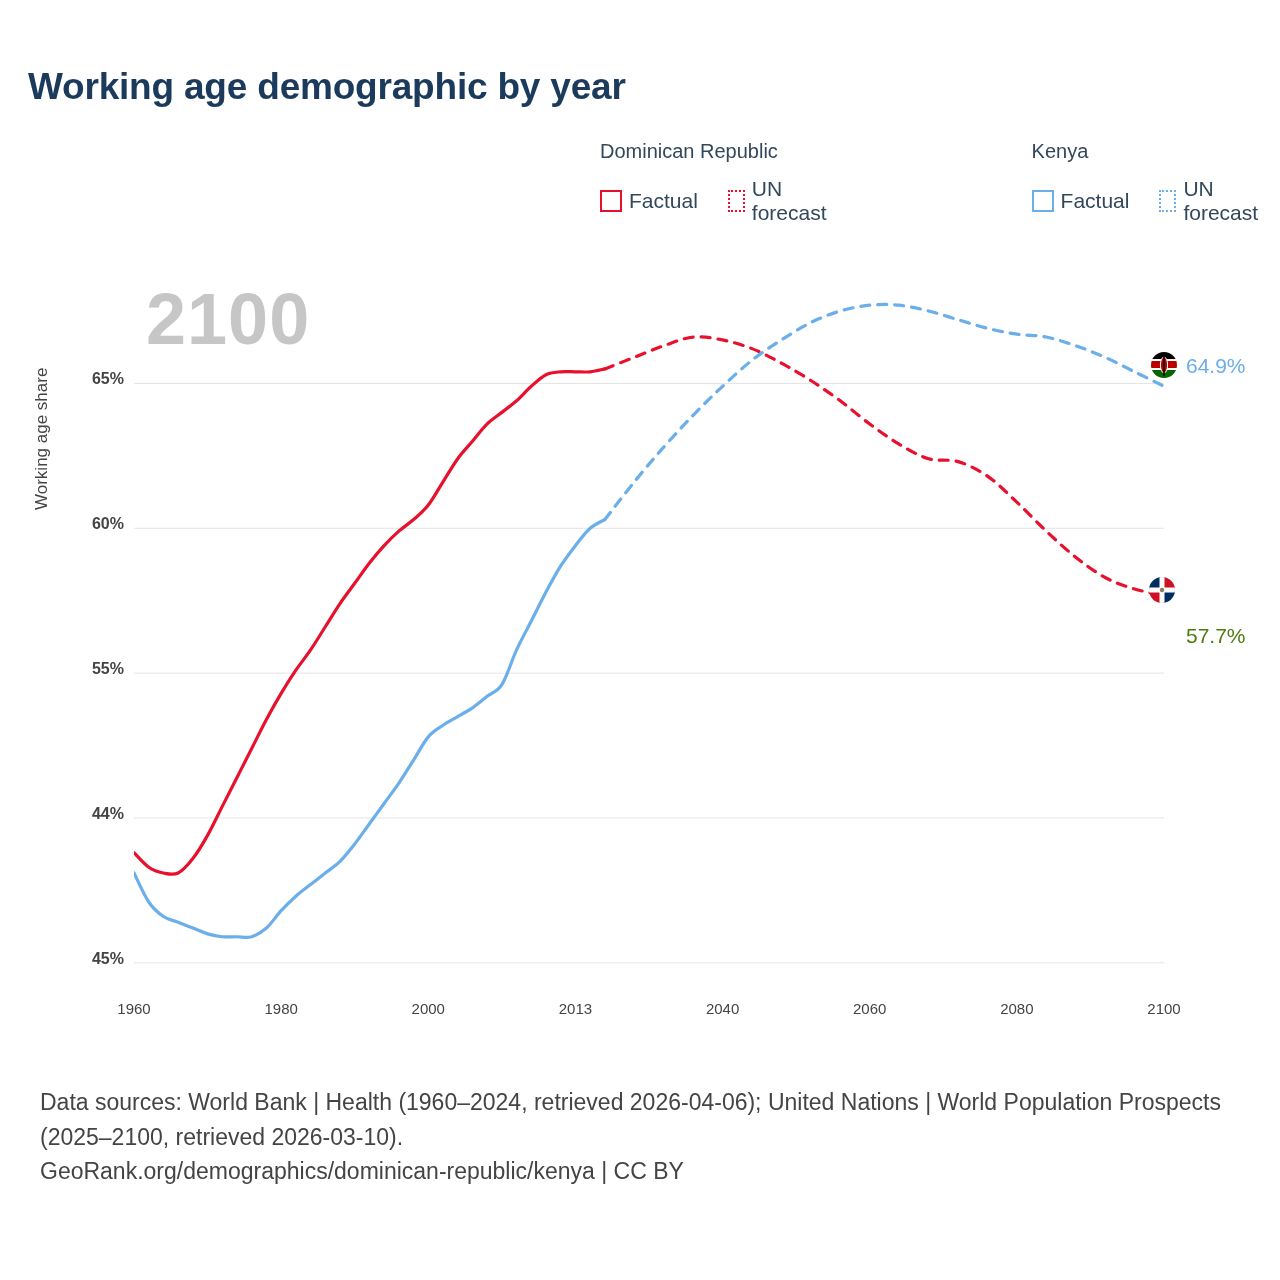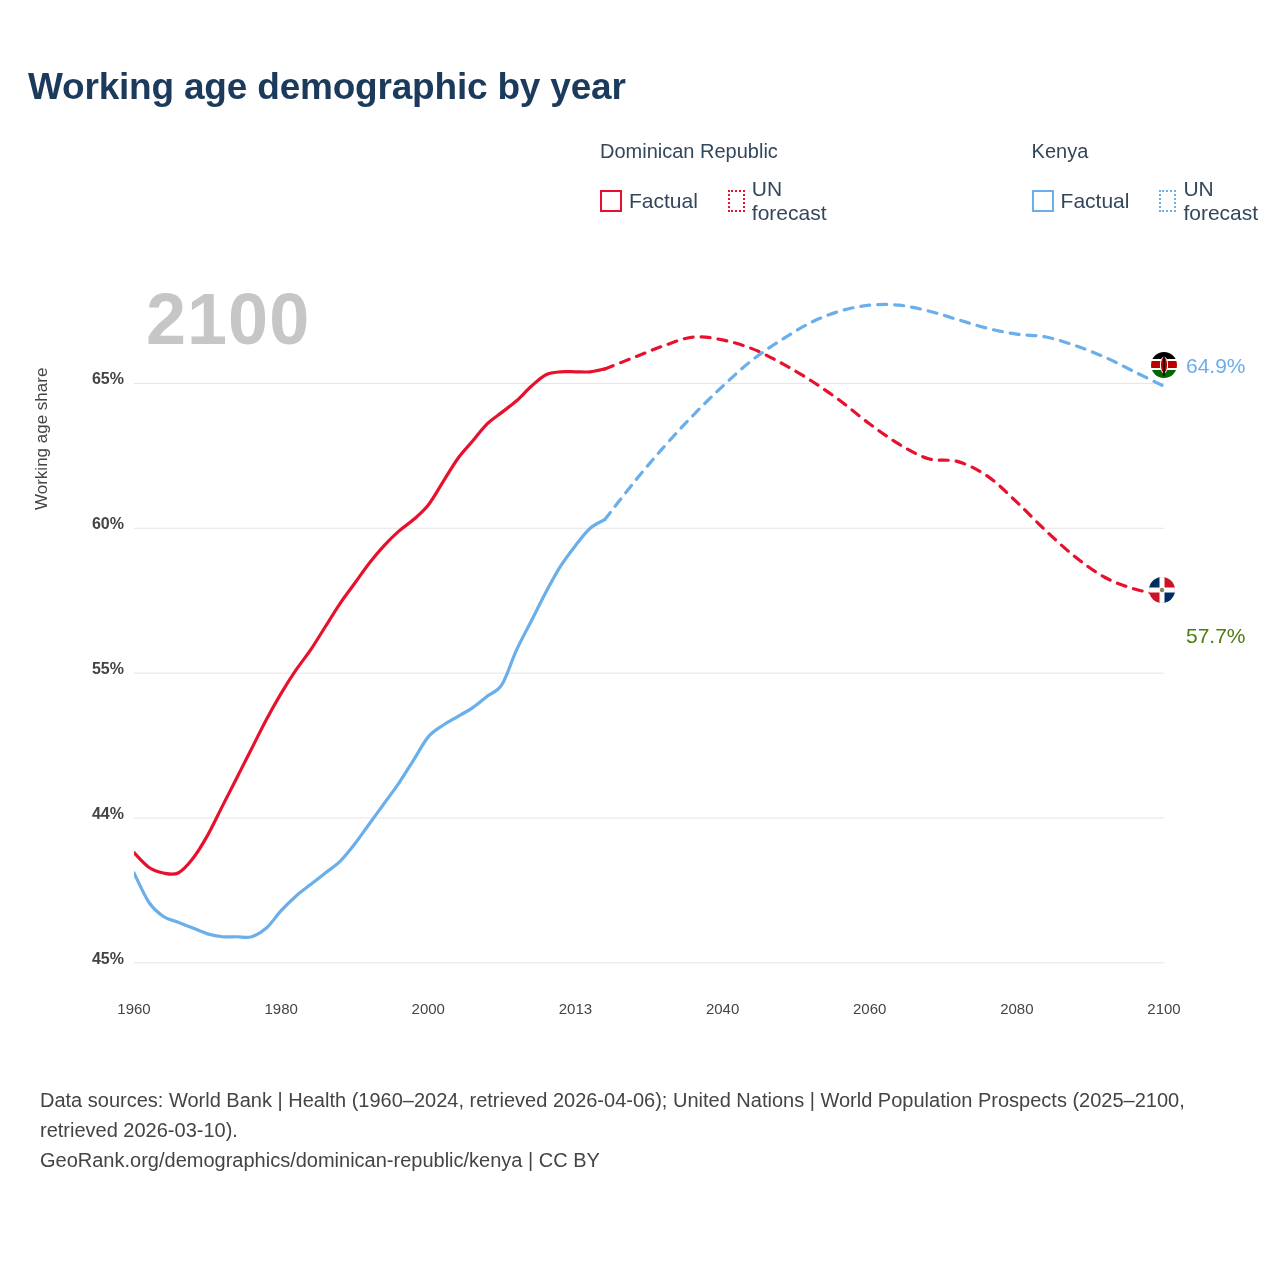--- a/index.html
+++ b/index.html
@@ -152,21 +152,21 @@
     height: 26px;
     border-radius: 50%;
     overflow: hidden;
   }
 
   .footer {
     position: absolute;
     left: 40px;
     top: 1085px;
     width: 1200px;
-    font-size: 20px;
+    font-size: 23px;
     color: #444444;
     line-height: 1.5;
   }
   .footer .line2 { }
 </style>
 </head>
 <body>
 
 <div class="page">
 

